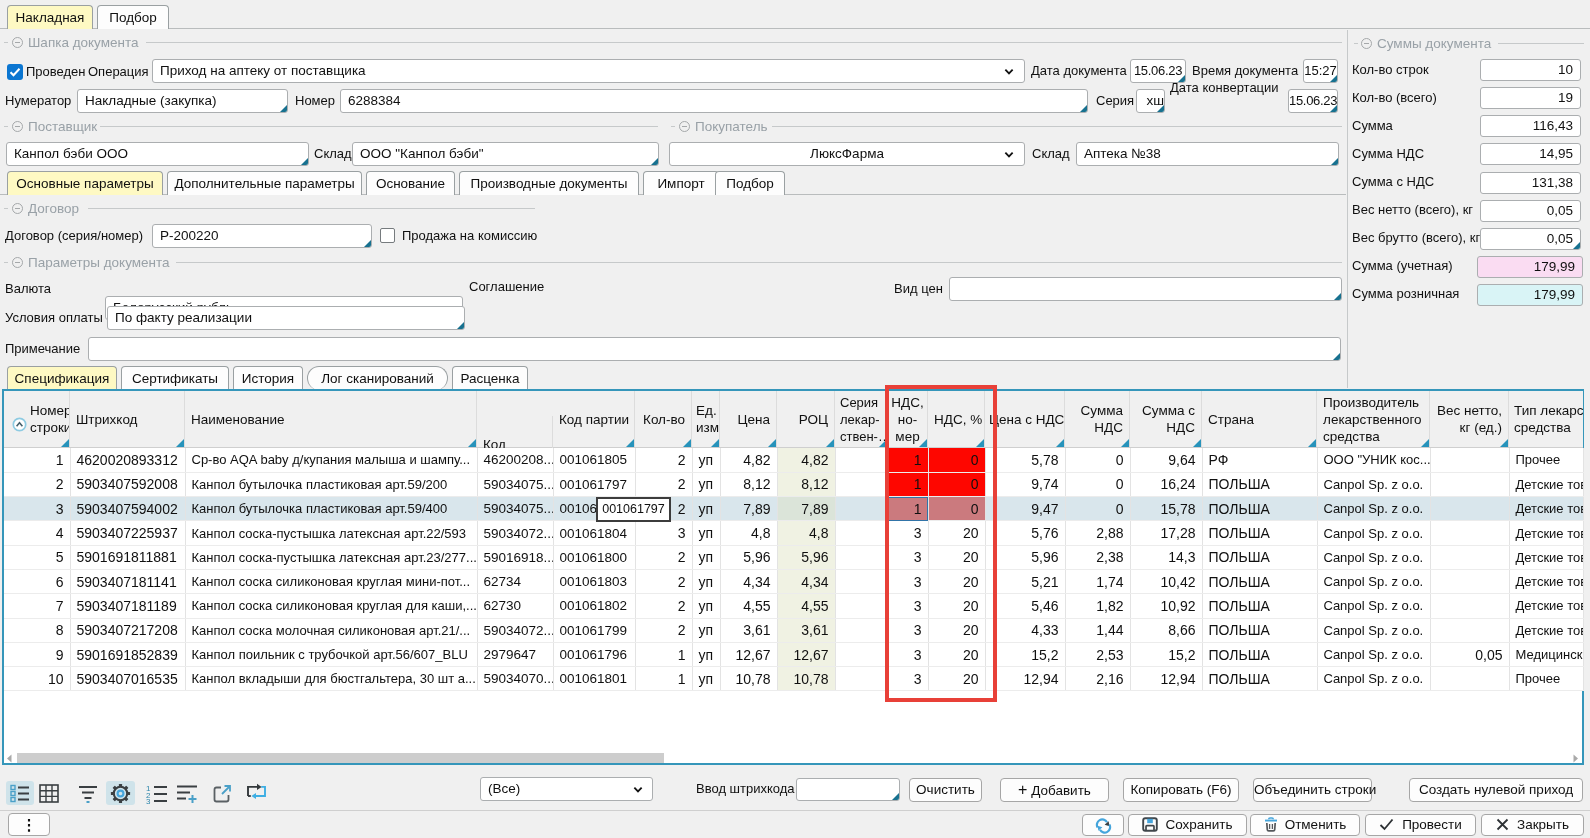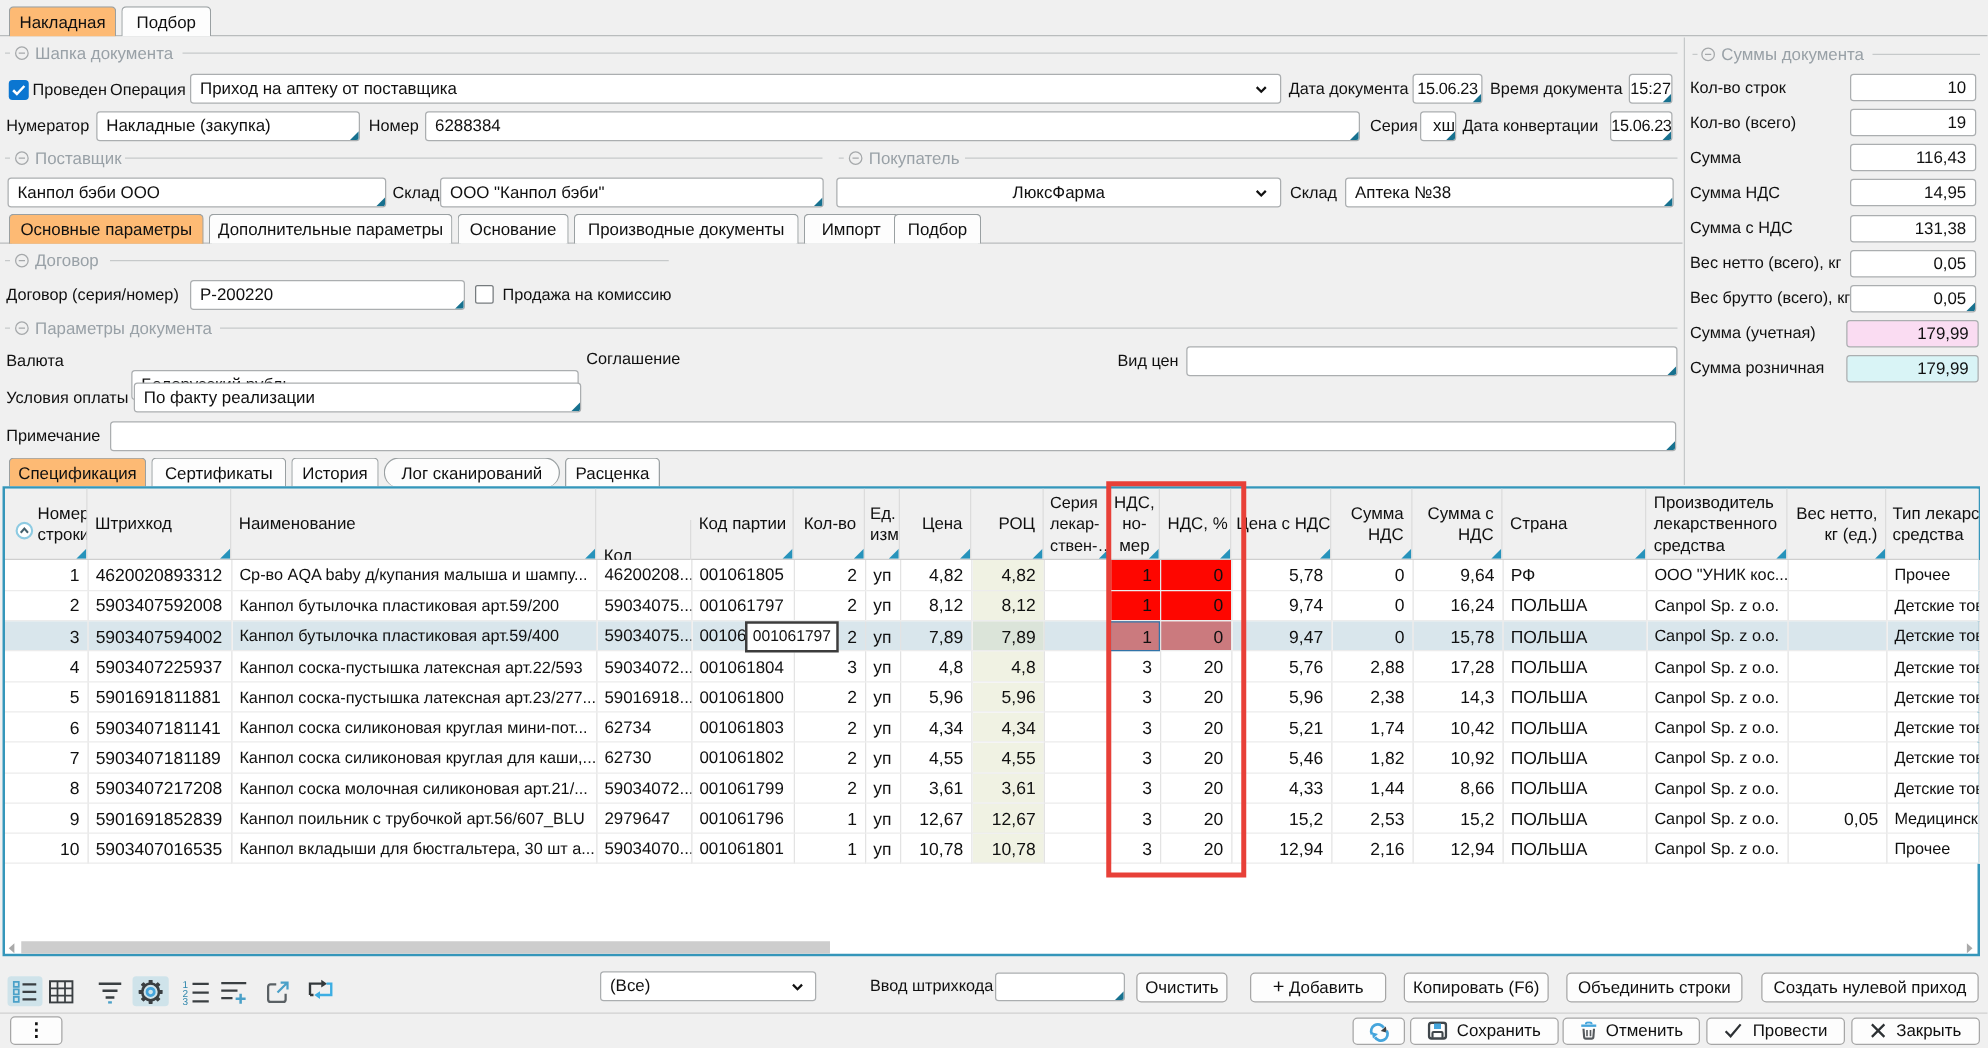--- a/index.html
+++ b/index.html
@@ -13,21 +13,21 @@
   .tri::after { content:""; position:absolute; right:0; bottom:0; width:0; height:0;
          border-left:7px solid transparent; border-bottom:7px solid #17718f; }
   .chev { position:absolute; width:10px; height:10px; }
   .glbl { position:absolute; color:#99a1a7; white-space:nowrap; height:15px; line-height:15px; }
   .gline { position:absolute; height:1px; background:#c6c9ca; }
   .gicon { position:absolute; width:11px; height:11px; border:1px solid #a5a8aa; border-radius:50%; }
   .gicon::after { content:""; position:absolute; left:2px; top:4px; width:5px; height:1.2px; background:#a5a8aa; }
   .gdash { position:absolute; width:4px; height:1px; background:#c6c9ca; }
   .tab { position:absolute; height:24px; background:#fdfdfd; border:1px solid #9aa0a2; border-bottom:none;
          border-radius:4px 4px 0 0; text-align:center; line-height:23px; white-space:nowrap; }
-  .tab.on { background:#fdba74; }
+  .tab.on { background:#fef9c3; }
   .btn { position:absolute; background:#fdfdfd; border:1px solid #a6a6a6; border-radius:4px;
          text-align:center; white-space:nowrap; }
   .hcell { position:absolute; border-right:1px solid #dcdcdc; overflow:hidden; line-height:17px; }
   .hcell .ft { position:absolute; right:0; bottom:0; width:0; height:0;
          border-left:8px solid transparent; border-bottom:8px solid #2793bb; }
   .hmid { position:absolute; left:0; right:0; top:50%; transform:translateY(-50%); padding:0 6px; white-space:nowrap; }
   table.grid { position:absolute; left:4px; top:448px; border-collapse:collapse; table-layout:fixed; width:1579px; }
   table.grid td { border-right:1px solid #e3e3e3; border-bottom:1px solid #ececec; background:#fff;
          padding:0 6px; white-space:nowrap; overflow:hidden; height:24.3px; font-size:14px; }
   table.grid tr.sel td { background:#d9e6ec; }
@@ -69,21 +69,21 @@
   <div class="fld tri" style="left:1130px;top:59px;width:56px;padding:0;text-align:center;font-size:13px;letter-spacing:-0.3px;">15.06.23</div>
   <div class="lbl" style="left:1192px;top:59px;">Время документа</div>
   <div class="fld tri" style="left:1303px;top:59px;width:35px;padding:0;text-align:center;font-size:13px;">15:27</div>
 
   <div class="lbl" style="left:5px;top:89px;">Нумератор</div>
   <div class="fld tri" style="left:77px;top:89px;width:211px;">Накладные (закупка)</div>
   <div class="lbl" style="left:295px;top:89px;">Номер</div>
   <div class="fld tri" style="left:340px;top:89px;width:748px;">6288384</div>
   <div class="lbl" style="left:1096px;top:89px;">Серия</div>
   <div class="fld tri" style="left:1136px;top:89px;width:29px;padding:0;text-align:right;">хш</div>
-  <div class="lbl" style="left:1170px;top:89px;">Дата конвертации</div>
+  <div class="lbl" style="left:1170px;top:76px;">Дата конвертации</div>
   <div class="fld tri" style="left:1288px;top:89px;width:50px;padding:0;text-align:center;font-size:13px;letter-spacing:-0.3px;">15.06.23</div>
 
   <div class="gdash" style="left:4px;top:126px;"></div>
   <div class="gicon" style="left:12px;top:120.5px;"></div>
   <div class="glbl" style="left:28px;top:119px;">Поставщик</div>
   <div class="gline" style="left:100px;top:126px;width:558px;"></div>
   <div class="fld tri" style="left:6px;top:142px;width:303px;">Канпол бэби ООО</div>
   <div class="lbl" style="left:314px;top:142px;">Склад</div>
   <div class="fld tri" style="left:352px;top:142px;width:307px;">ООО "Канпол бэби"</div>
 
@@ -547,21 +547,21 @@
   <div class="fld" style="left:480px;top:777px;width:173px;">(Все)
     <svg class="chev" style="right:9px;top:7px;" width="11" height="10" viewBox="0 0 11 10">
         <path d="M1.5 2.5 L5.5 6.5 L9.5 2.5" stroke="#111" stroke-width="2" fill="none"></path>
       </svg>
   </div>
   <div class="lbl" style="left:696px;top:777px;font-size:13px;">Ввод штрихкода : (F4)</div>
   <div class="fld tri" style="left:796px;top:778px;width:104px;height:23px;"></div>
   <div class="btn" style="left:909px;top:778px;width:73px;height:24px;line-height:22px;">Очистить</div>
   <div class="btn" style="left:1000px;top:778px;width:109px;height:24px;line-height:22px;"><span style="font-size:16px;">+</span> Добавить</div>
   <div class="btn" style="left:1123px;top:778px;width:116px;height:24px;line-height:22px;">Копировать (F6)</div>
-  <div class="btn" style="left:1253px;top:778px;width:141px;height:24px;line-height:22px;">Объединить строки</div>
+  <div class="btn" style="left:1253px;top:778px;width:119px;height:24px;line-height:22px;">Объединить строки</div>
   <div class="btn" style="left:1409px;top:778px;width:174px;height:24px;line-height:22px;">Создать нулевой приход</div>
 
   <div class="abs" style="left:0;top:810px;width:1590px;height:1px;background:#cfcfcf;"></div>
   <div class="btn" style="left:8px;top:813px;width:42px;height:23px;line-height:21px;font-weight:bold;letter-spacing:0;font-size:15px;">⋮</div>
   <div class="btn" style="left:1082px;top:814px;width:42px;height:22px;">
     <svg style="margin-top:3px;" width="17" height="16" viewBox="0 0 17 16">
       <path d="M2.6 9.5 A5.3 5.3 0 0 1 12 4.2" fill="none" stroke="#45a5dc" stroke-width="2.2"></path>
       <path d="M14.6 8.2 L9.6 6.8 L13.6 3.2 Z" fill="#3c4043"></path>
       <path d="M14.4 6.5 A5.3 5.3 0 0 1 5 11.8" fill="none" stroke="#45a5dc" stroke-width="2.2"></path>
       <path d="M2.4 7.8 L7.4 9.2 L3.4 12.8 Z" fill="#45a5dc"></path>

